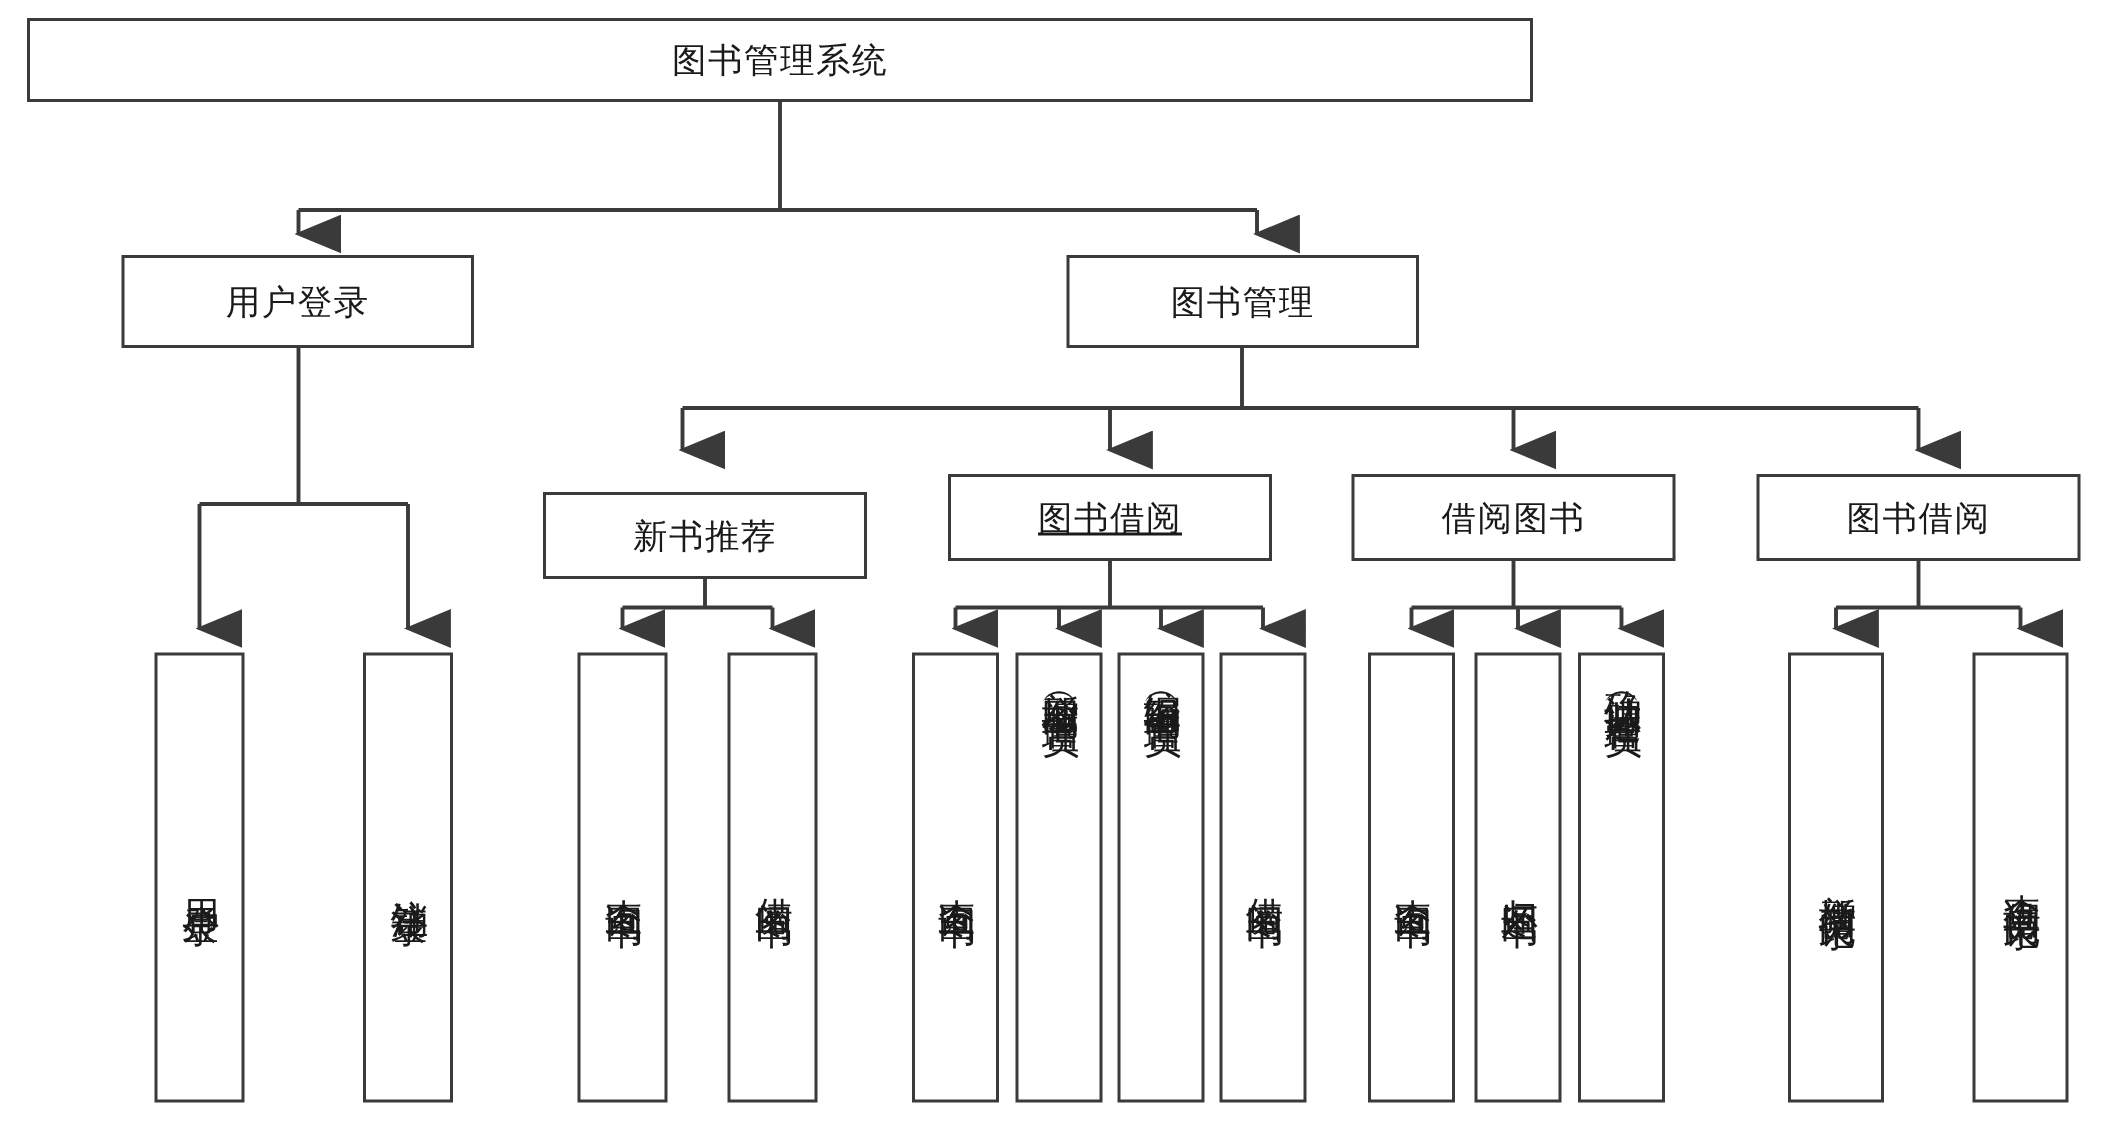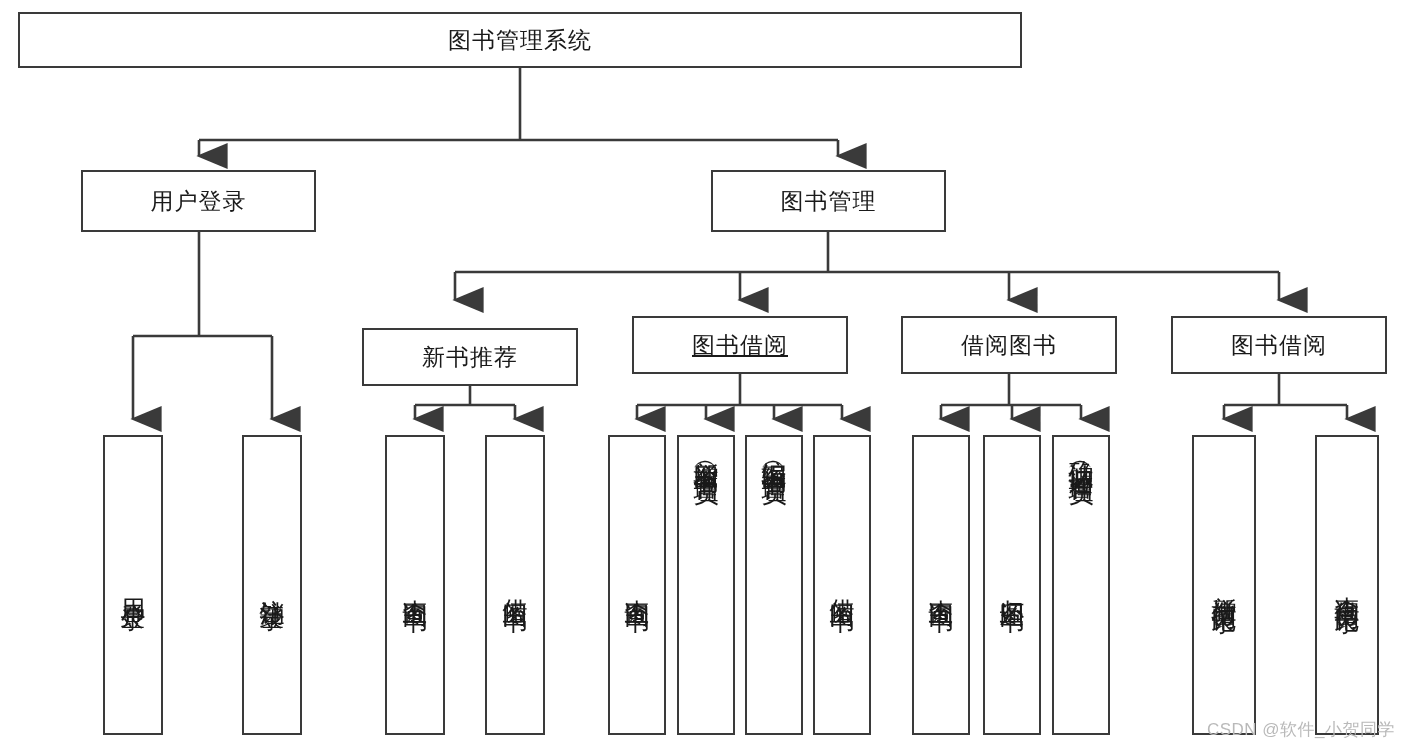--- a/index.html
+++ b/index.html
@@ -185,14 +185,13 @@
         <span class="node-label">确认归还（管理员）</span>
       </div>
       <div class="node vert centered" style="left: 1192px; top: 435px; width: 64px; height: 300px;">
         <span class="node-label">新增借阅记录</span>
       </div>
       <div class="node vert centered" style="left: 1315px; top: 435px; width: 64px; height: 300px;">
         <span class="node-label">查询借阅记录</span>
       </div>
     </div>
 
-  <div id="watermark">CSDN @软件_小贺同学</div>
 </div>
 
 </body></html>

